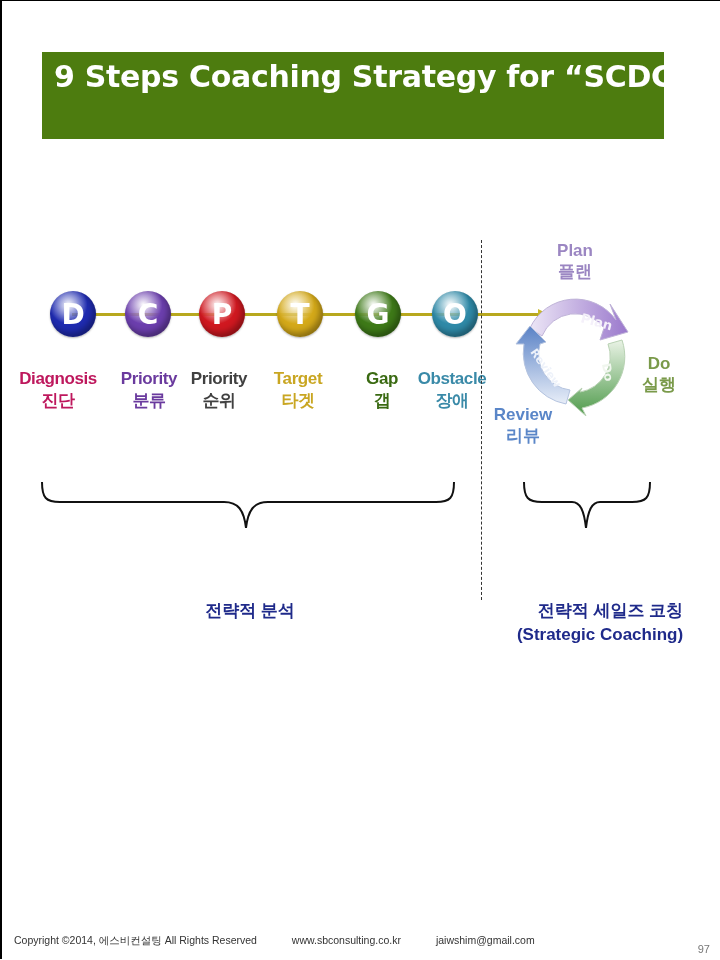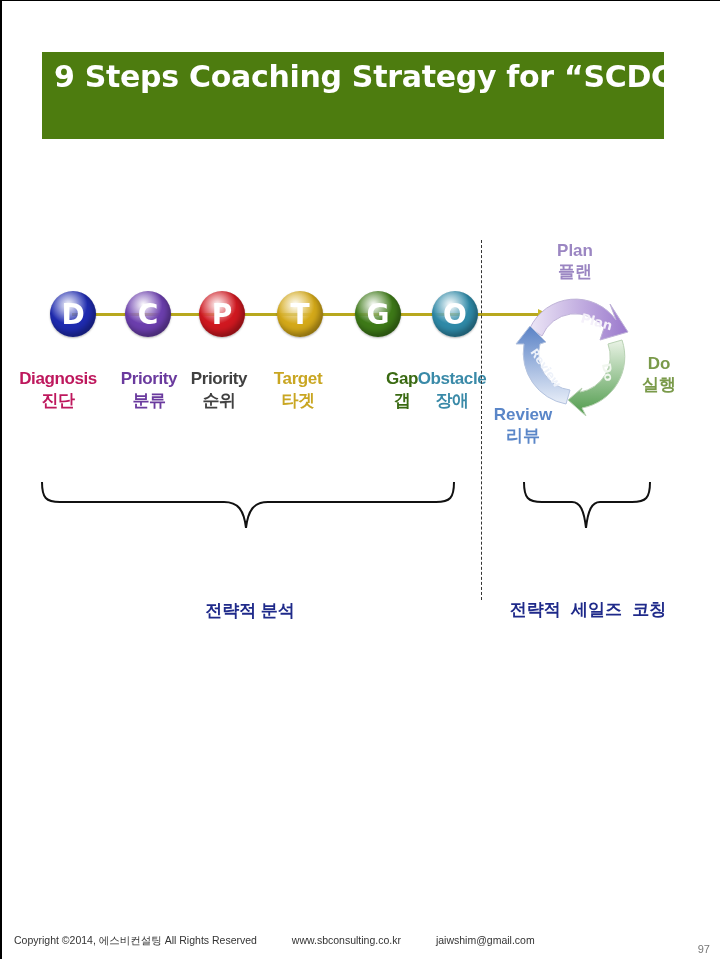--- a/index.html
+++ b/index.html
@@ -113,21 +113,21 @@
     <div>분류</div>
   </div>
 <div class="step-label" id="lbl2" style="left: 219px; color: #404040;">
     <div>Priority</div>
     <div>순위</div>
   </div>
 <div class="step-label" id="lbl3" style="left: 298px; color: rgb(201, 166, 34);">
     <div>Target</div>
     <div>타겟</div>
   </div>
-<div class="step-label" id="lbl4" style="left: 402px; color: rgb(58, 106, 18);">
+<div class="step-label" id="lbl4" style="left: 382px; color: rgb(58, 106, 18);">
     <div>Gap</div>
     <div>갭</div>
   </div>
 <div class="step-label" id="lbl5" style="left: 452px; color: rgb(58, 138, 168);">
     <div>Obstacle</div>
     <div>장애</div>
   </div>
 
 <div class="divider"></div>
 
@@ -171,22 +171,23 @@
 <svg class="brace" style="left:38px; top:480px;" width="420" height="52" viewBox="0 0 420 52">
   <path d="M 4 2 C 4 18 8 22 22 22 L 186 22 C 200 22 206 30 208 48 C 210 30 216 22 230 22 L 398 22 C 412 22 416 18 416 2" fill="none" stroke="#111" stroke-width="2"></path>
 </svg>
 <svg class="brace" style="left:520px; top:480px;" width="134" height="52" viewBox="0 0 134 52">
   <path d="M 4 2 C 4 18 8 22 22 22 L 52 22 C 60 22 64 30 66 48 C 68 30 72 22 80 22 L 112 22 C 126 22 130 18 130 2" fill="none" stroke="#111" stroke-width="2"></path>
 </svg>
 
 <div class="section-label" style="left:250px; top:599px;">
   <div>전략적 분석</div>
 </div>
-<div class="section-label" style="left:588px; top:599px;font-family:Liberation Mono, monospace;">
+<div class="section-label" style="left:600px; top:599px;">
   <div>전략적 세일즈 코칭</div>
+  <div>(Strategic Coaching)</div>
 </div>
 
 <div class="footer">
   <span>Copyright ©2014, 에스비컨설팅 All Rights Reserved</span>
   <span>www.sbconsulting.co.kr</span>
   <span>jaiwshim@gmail.com</span>
 </div>
 <div class="page-num">97</div>
 
 </body></html>

